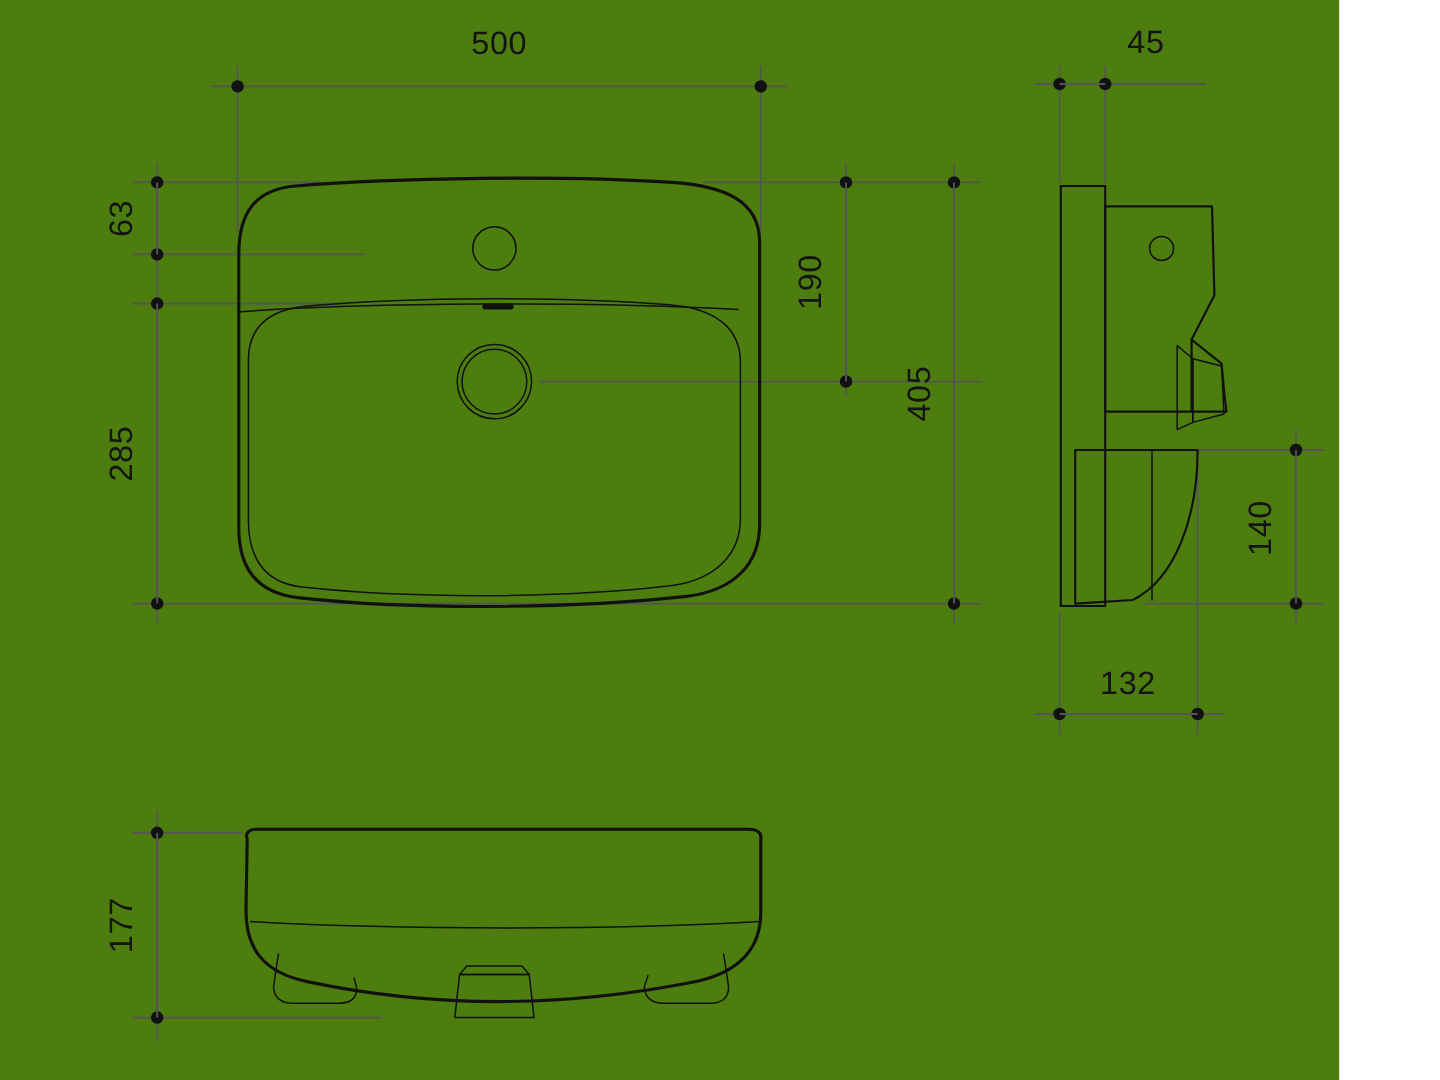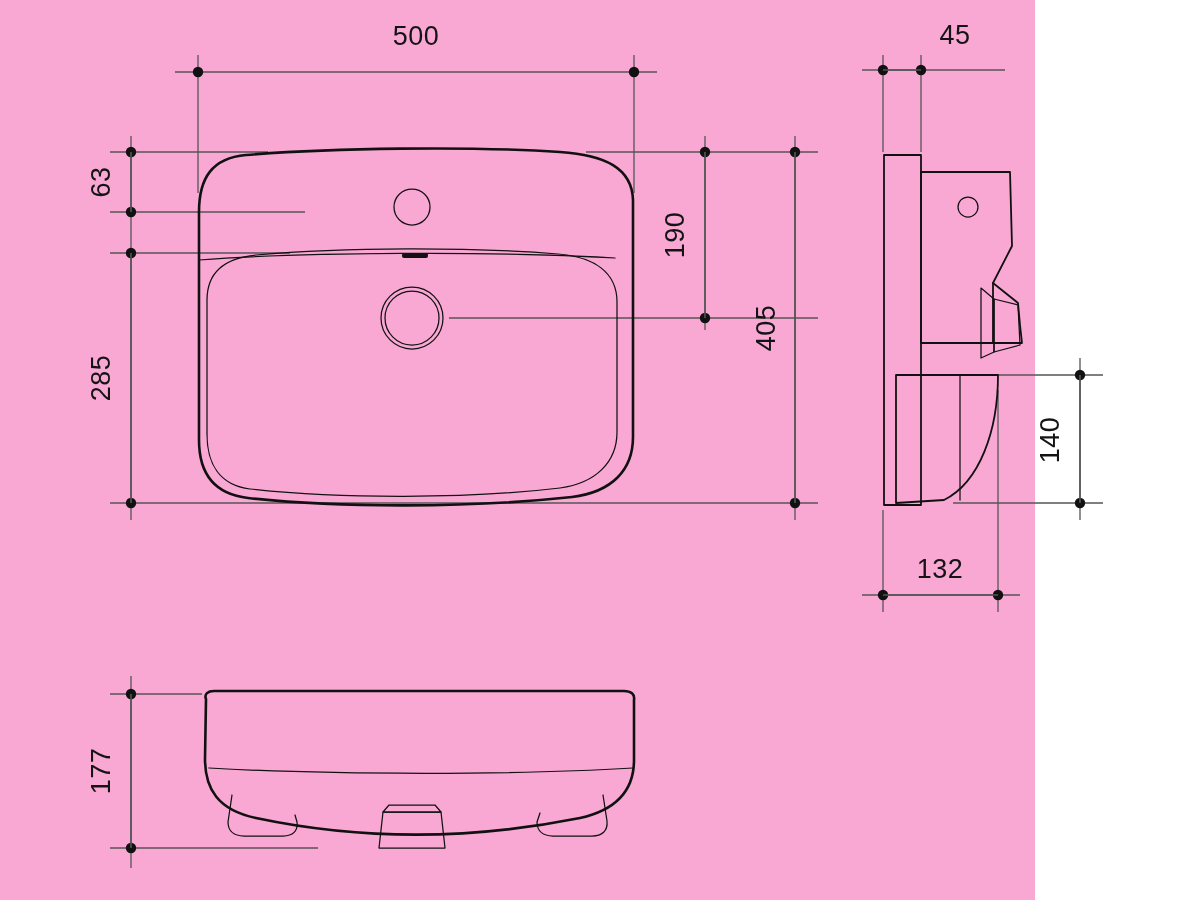--- a/index.html
+++ b/index.html
@@ -1,21 +1,21 @@
 <!DOCTYPE html>
 <html><head>
 <meta charset="utf-8">
 <style>
   html,body{margin:0;padding:0;background:#ffffff;}
   body{
     width:1200px;height:900px;overflow:hidden;
     font-family:"Liberation Sans","DejaVu Sans",sans-serif;
     color:#1a1a1a;
   }
-  #sheet{position:relative;width:1035px;height:900px;background:#f9a8d4;}
+  #sheet{position:relative;width:1116px;height:900px;background:#4d7c0f;}
   svg{display:block;}
   .dimtxt{
     font-family:"Liberation Sans","DejaVu Sans",sans-serif;
     font-size:27px;font-weight:400;fill:#141414;
     letter-spacing:0.5px;
   }
 </style>
 </head>
 <body>
 

